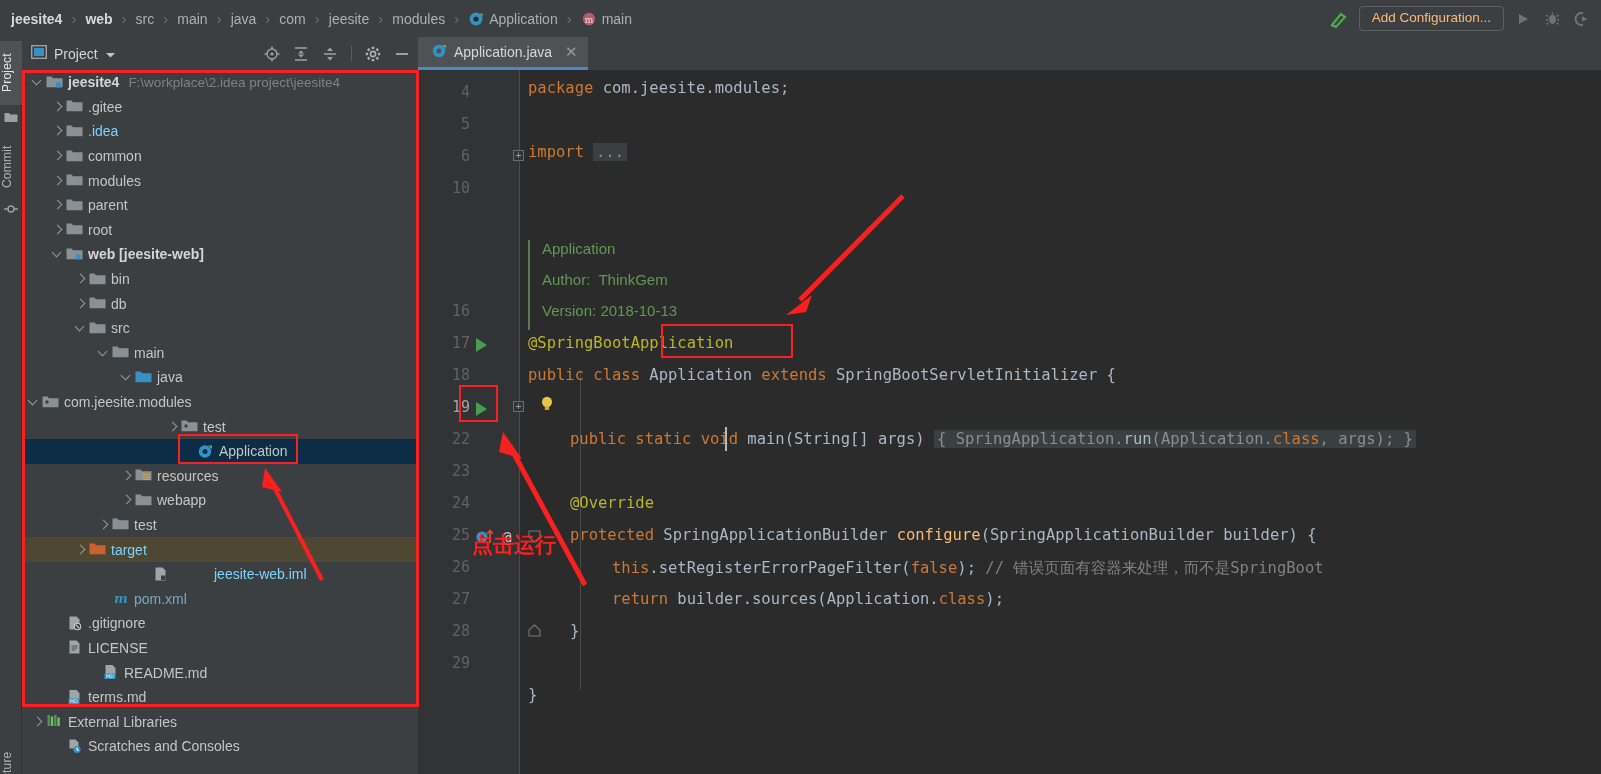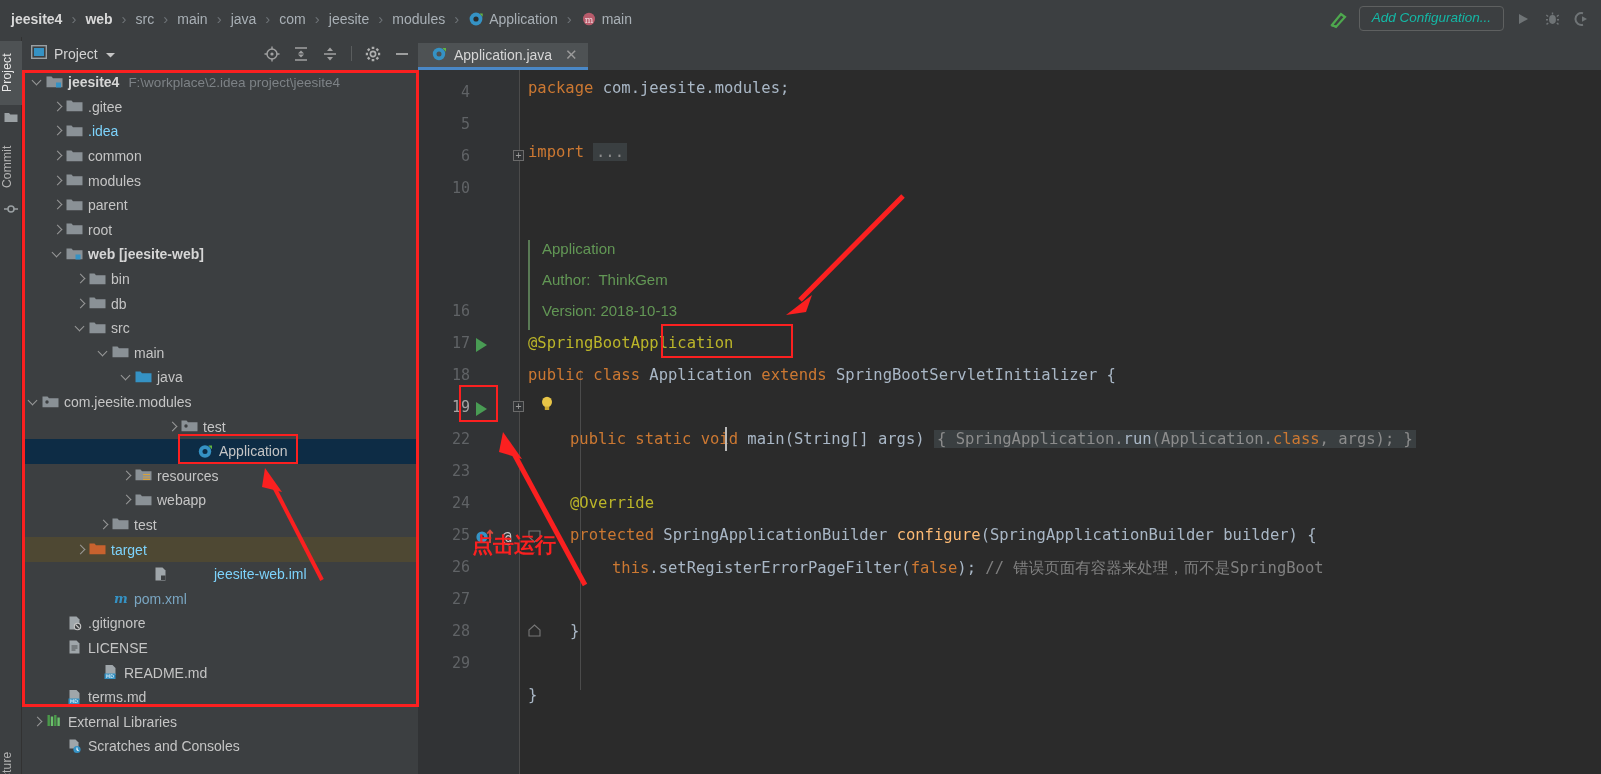--- a/index.html
+++ b/index.html
@@ -27,22 +27,22 @@
   .crumb-sep {
     color:#6e7377; font-size:15px; padding:0 7px; user-select:none;
   }
   .topbar-right {
     margin-left:auto; display:flex; align-items:center; gap:9px; padding-right:10px; height:100%;
   }
   .build-icon { width:22px; height:22px; position:relative; }
   .build-icon svg { display:block; }
   .add-config {
     border:1px solid #5e6060; border-radius:4px;
-    padding:4px 12px 5px; font-size:13.5px; color:#14b8a6;
-    background:transparent; line-height:1.1; white-space:nowrap;font-style:italic;
+    padding:4px 12px 5px; font-size:13.5px; color:#fdba74;
+    background:transparent; line-height:1.1; white-space:nowrap;
   }
   .tb-icon { width:20px; height:20px; display:flex; align-items:center; justify-content:center; opacity:.55;}
 
   
   .leftstrip {
     position:absolute; left:0; top:37px; width:22px; height:737px;
     background:#3c3f41; border-right:1px solid #323232;
   }
   .vtab {
     position:absolute; left:0; width:22px;
@@ -93,21 +93,21 @@
   .bold { font-weight:bold; color:#d6d6d6; }
   .olive { color:#7dd3fc; }
   .bluelink { color:#7aa6c2; }
 
   
   .editor-wrap {
     position:absolute; left:418px; top:37px; width:1183px; height:737px; background:#2b2b2b;
   }
   .tabbar { height:33px; background:#3c3f41; display:flex; align-items:flex-end; }
   .etab {
-    height:27px; display:flex; align-items:center; gap:7px;
+    height:33px; display:flex; align-items:center; gap:7px;
     background:#4e5254; padding:0 10px 0 13px; font-size:14px; color:#d6d6d6;
     border-bottom:3px solid #4a88c7; position:relative;
   }
   .etab .close { color:#9a9a9a; font-size:15px; margin-left:6px; }
   .code-area {
     position:absolute; top:33px; left:0; width:1183px; height:704px;
     background:#2b2b2b;
     font-family:"DejaVu Sans Mono", monospace; font-size:15.5px;
   }
   .gutter {
@@ -661,20 +661,21 @@
 
     <span class="codeline" style="left:152px; top:360px;"><span class="kw">public static void</span><span> main(String[] args) </span><span class="foldbg"><span>{</span><span> SpringApplication.</span><span class="ital">run</span><span>(Application.</span><span class="kw">class</span><span>, args);</span><span> }</span></span></span>
     <span class="caret" style="left:307px; top:357px; height:24px;"></span>
 
     <span class="codeline anno" style="left:152px; top:424px;">@Override</span>
 
     <span class="codeline" style="left:152px; top:456px;"><span class="kw">protected </span><span>SpringApplicationBuilder </span><span style="color:#fdba74;">configure</span><span>(SpringApplicationBuilder builder) {</span></span>
 
     <span class="codeline" style="left:194px; top:488px;"><span class="kw">this</span><span>.setRegisterErrorPageFilter(</span><span class="kw">false</span><span>); </span><span class="cmt2">// 错误页面有容器来处理，而不是SpringBoot</span></span>
 
+    <span class="codeline" style="left:194px; top:520px;"><span class="kw">return</span><span> builder.sources(Application.</span><span class="kw">class</span><span>);</span></span>
 
     <span class="codeline" style="left:152px; top:552px;">}</span>
     <span class="codeline" style="left:110px; top:616px;">}</span>
   </div>
 </div>
 
 <div class="redbox" style="left:22px; top:70px; width:397px; height:637px;"></div>
 <div class="redbox thin" style="left:178px; top:434px; width:120px; height:30px;"></div>
 <div class="redbox thin" style="left:661px; top:324px; width:132px; height:34px;"></div>
 <div class="redbox thin" style="left:459px; top:385px; width:39px; height:37px;"></div>

